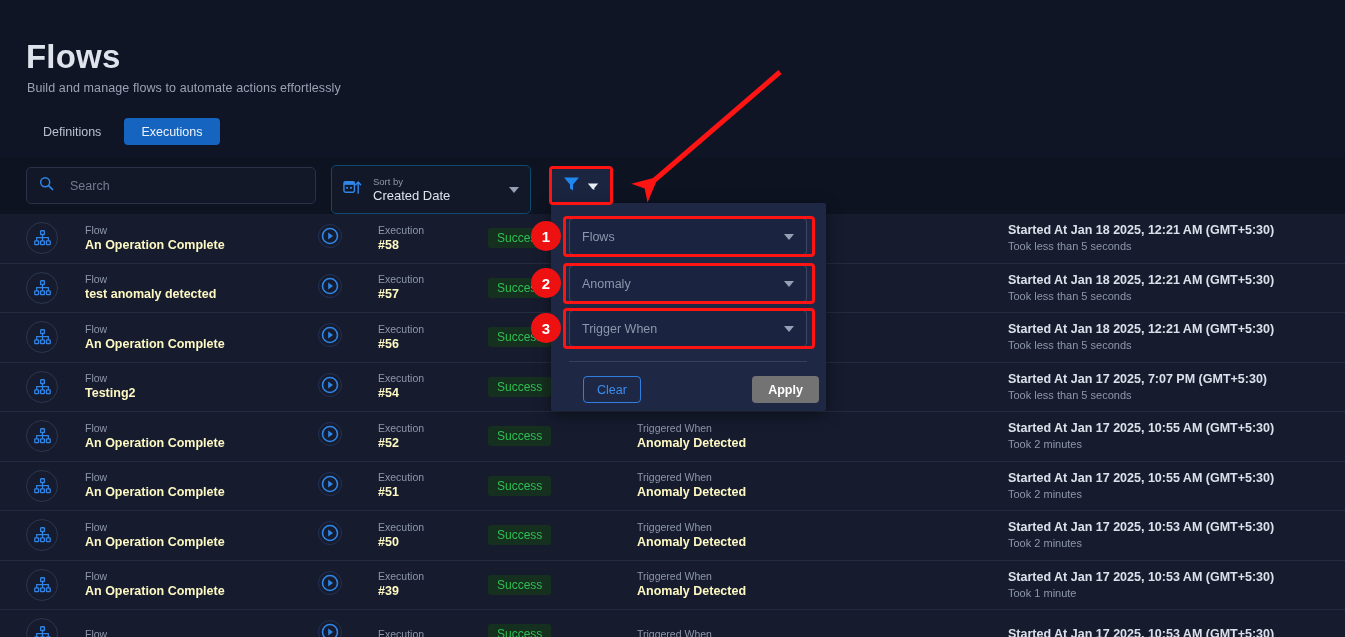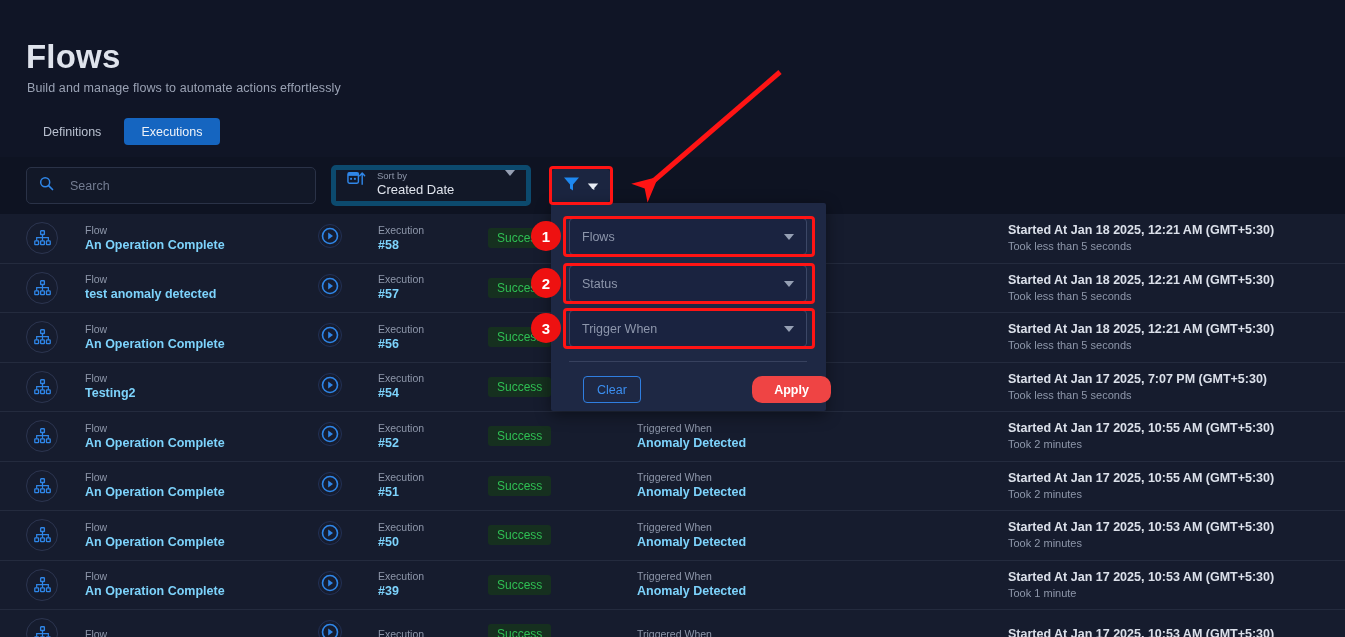--- a/index.html
+++ b/index.html
@@ -36,23 +36,23 @@
     position: absolute; left: 26px; top: 10px; width: 290px; height: 37px;
     border: 1px solid #2a3247; border-radius: 5px; background: #121828;
     display: flex; align-items: center; padding: 0 12px; gap: 16px;
   }
   .search-input {
     flex: 1; background: transparent; border: none; outline: none;
     color: #c8cfdd; font-size: 12.5px; font-family: "Liberation Sans", sans-serif;
   }
   .search-input::placeholder { color: #737c91; }
   .sortby {
-    position: absolute; left: 331px; top: 8px; width: 200px; height: 41px;
-    border: 5px solid #0c4a6e; border-radius: 5px; background: #121828;
-    display: flex; align-items: flex-start; padding: 0 11px; gap: 11px; cursor: pointer;
+    position: absolute; left: 331px; top: 8px; width: 200px; height: 49px;
+    border: 1px solid #0c4a6e; border-radius: 5px; background: #121828;
+    display: flex; align-items: center; padding: 0 11px; gap: 11px; cursor: pointer;
   }
   .sortby .sb-text { display: flex; flex-direction: column; justify-content: center; flex: 1; }
   .sb-label { font-size: 9.5px; color: #8e97aa; line-height: 12px; }
   .sb-value { font-size: 13px; color: #dfe3ec; line-height: 16px; }
   .caret { width: 0; height: 0; border-left: 5px solid transparent; border-right: 5px solid transparent;
            border-top: 6px solid #96a0b4; }
 
   
   .filter-btn {
     position: absolute; left: 552px; top: 169px; width: 58px; height: 33px;
@@ -77,22 +77,22 @@
   }
   .fp-field .fp-label { flex: 1; font-size: 12.5px; color: #8d96ab; }
   .fp-f1 { top: 15px; } .fp-f2 { top: 62px; } .fp-f3 { top: 107px; }
   .fp-divider { position: absolute; left: 18px; top: 158px; width: 238px; height: 1px; background: #37415e; }
   .fp-clear {
     position: absolute; left: 32px; top: 173px; width: 58px; height: 27px;
     border: 1px solid #2f7ee0; border-radius: 4px; background: transparent;
     color: #3b8ef0; font-size: 12.5px; font-family: "Liberation Sans", sans-serif; cursor: pointer;
   }
   .fp-apply {
-    position: absolute; left: 201px; top: 173px; width: 79px; height: 27px;
-    border: none; border-radius: 10px; background: #ef4444;
+    position: absolute; left: 201px; top: 173px; width: 67px; height: 27px;
+    border: none; border-radius: 4px; background: #737373;
     color: #ffffff; font-size: 12.5px; font-weight: bold;
     font-family: "Liberation Sans", sans-serif; cursor: pointer;
   }
   .fp-hl { position: absolute; border: 3px solid #ff1414; border-radius: 4px; pointer-events: none;
            left: 563px; width: 252px; height: 41px; }
   .fp-hl1 { top: 216px; } .fp-hl2 { top: 263px; } .fp-hl3 { top: 308px; }
 
   .badge-num {
     position: absolute; width: 30px; height: 30px; border-radius: 50%;
     background: #ee1111; color: #fff; font-size: 15px; font-weight: bold;
@@ -108,21 +108,21 @@
     display: flex; align-items: center;
   }
   .row .c-flow { position: absolute; left: 26px; display: flex; align-items: center; gap: 14px; }
   .icon-circle {
     width: 32px; height: 32px; border-radius: 50%; border: 1px solid #2c3away;
     border: 1px solid #2c3550; display: flex; align-items: center; justify-content: center;
     flex: 0 0 32px;
   }
   .two-line { display: flex; flex-direction: column; justify-content: center; margin-left: 13px; }
   .tl-label { font-size: 10.5px; color: #8e97aa; line-height: 14px; }
-  .tl-value { font-size: 12.5px; color: #7dd3fc; line-height: 17px; font-weight: bold; }
+  .tl-value { font-size: 12.5px; color: #fef9c3; line-height: 17px; font-weight: bold; }
   .c-exec { position: absolute; left: 317px; display: flex; align-items: center; gap: 22px; }
   .c-status { position: absolute; left: 488px; }
   .chip {
     display: inline-block; padding: 3px 9px; border-radius: 3px;
     background: #16301f; color: #2fbf53; font-size: 12px;
   }
   .c-trig { position: absolute; left: 624px; }
   .c-start { position: absolute; left: 1008px; }
   .st-main { font-size: 12.5px; color: #dbe0ea; font-weight: bold; line-height: 17px; }
   .st-sub { font-size: 11px; color: #8e97aa; line-height: 15px; }
@@ -559,21 +559,21 @@
       </svg>
     </span>
   </div>
 
   <div class="filter-panel">
     <div class="fp-field fp-f1">
       <span class="fp-label">Flows</span>
       <span class="caret"></span>
     </div>
     <div class="fp-field fp-f2">
-      <span class="fp-label">Status</span>
+      <span class="fp-label">Anomaly</span>
       <span class="caret"></span>
     </div>
     <div class="fp-field fp-f3">
       <span class="fp-label">Trigger When</span>
       <span class="caret"></span>
     </div>
     <div class="fp-divider"></div>
     <button class="fp-clear">Clear</button>
     <button class="fp-apply">Apply</button>
   </div>

